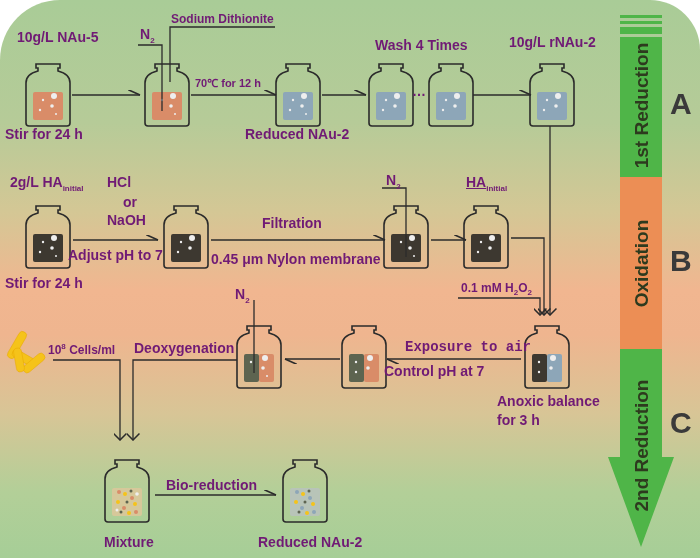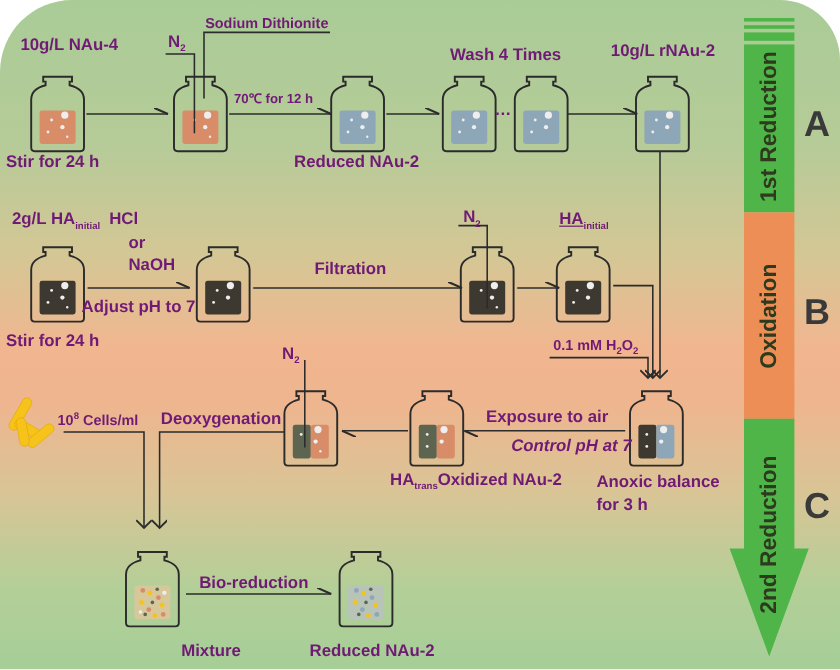--- a/index.html
+++ b/index.html
@@ -230,50 +230,50 @@
         <g fill="#5d6450">
             <circle cx="4" cy="3" r="1.5"></circle>
             <circle cx="-6" cy="24" r="1.5"></circle>
             <circle cx="0" cy="14" r="1.5"></circle>
           </g>
         <use href="#jar"></use>
       </g>
     </g>
   </svg>
 
-  <div class="lbl" style="left:17px;top:30px;">10g/L NAu-4</div>
+  <div class="lbl" style="left:17px;top:30px;">10g/L NAu-5</div>
   <div class="lbl" style="left:5px;top:127px;">Stir for 24 h</div>
   <div class="lbl" style="left:140px;top:27px;"><span>N</span><sub>2</sub></div>
   <div class="lbl" style="left:171px;top:13px;font-size:12px;">Sodium Dithionite</div>
   <div class="lbl" style="left:195px;top:78px;font-size:11px;">70℃ for 12 h</div>
   <div class="lbl" style="left:245px;top:127px;">Reduced NAu-2</div>
   <div class="lbl" style="left:375px;top:38px;">Wash 4 Times</div>
   <div class="lbl" style="left:412px;top:84px;">…</div>
   <div class="lbl" style="left:509px;top:35px;">10g/L rNAu-2</div>
 
   <div class="lbl" style="left:10px;top:175px;"><span>2g/L HA</span><sub>initial</sub></div>
-  <div class="lbl" style="left:91px;top:175px;">HCl</div>
-  <div class="lbl" style="left:107px;top:195px;">or</div>
+  <div class="lbl" style="left:107px;top:175px;">HCl</div>
+  <div class="lbl" style="left:123px;top:195px;">or</div>
   <div class="lbl" style="left:107px;top:213px;">NaOH</div>
   <div class="lbl" style="left:68px;top:248px;">Adjust pH to 7</div>
   <div class="lbl" style="left:5px;top:276px;">Stir for 24 h</div>
   <div class="lbl" style="left:262px;top:216px;">Filtration</div>
+  <div class="lbl" style="left:211px;top:252px;">0.45 μm Nylon membrane</div>
   <div class="lbl" style="left:386px;top:173px;"><span>N</span><sub>2</sub></div>
   <div class="lbl" style="left:466px;top:175px;text-decoration:underline;"><span>HA</span><sub>initial</sub></div>
   <div class="lbl" style="left:461px;top:282px;font-size:12px;"><span>0.1 mM H</span><sub>2</sub><span>O</span><sub>2</sub></div>
   <div class="lbl" style="left:497px;top:394px;">Anoxic balance</div>
   <div class="lbl" style="left:497px;top:413px;">for 3 h</div>
-  <div class="lbl" style="left:405px;top:340px;">Exposure to air</div>
-  <div class="lbl" style="left:426px;top:364px;font-style:italic;">Control pH at 7</div>
-  <div class="lbl" style="left:325px;top:392px;"><span>HA</span><sub>trans</sub><span>Oxidized NAu-2</span></div>
+  <div class="lbl" style="left:405px;top:340px;font-family:Liberation Mono, monospace;">Exposure to air</div>
+  <div class="lbl" style="left:384px;top:364px;">Control pH at 7</div>
   <div class="lbl" style="left:235px;top:287px;"><span>N</span><sub>2</sub></div>
   <div class="lbl" style="left:134px;top:341px;">Deoxygenation</div>
   <div class="lbl" style="left:48px;top:343px;font-size:12px;"><span>10</span><sup>8</sup><span> Cells/ml</span></div>
 
-  <div class="lbl" style="left:104px;top:535px;margin-left:47px;">Mixture</div>
+  <div class="lbl" style="left:104px;top:535px;">Mixture</div>
   <div class="lbl" style="left:166px;top:478px;">Bio-reduction</div>
   <div class="lbl" style="left:258px;top:535px;">Reduced NAu-2</div>
 
   <div class="vtext" style="left:571px;top:96px;width:140px;text-align:center;">1st Reduction</div>
   <div class="vtext" style="left:571px;top:254px;width:140px;text-align:center;">Oxidation</div>
   <div class="vtext" style="left:561px;top:436px;width:160px;text-align:center;">2nd Reduction</div>
   <div class="lbl big" style="left:670px;top:89px;">A</div>
   <div class="lbl big" style="left:670px;top:246px;">B</div>
   <div class="lbl big" style="left:670px;top:408px;">C</div>
 </div>

